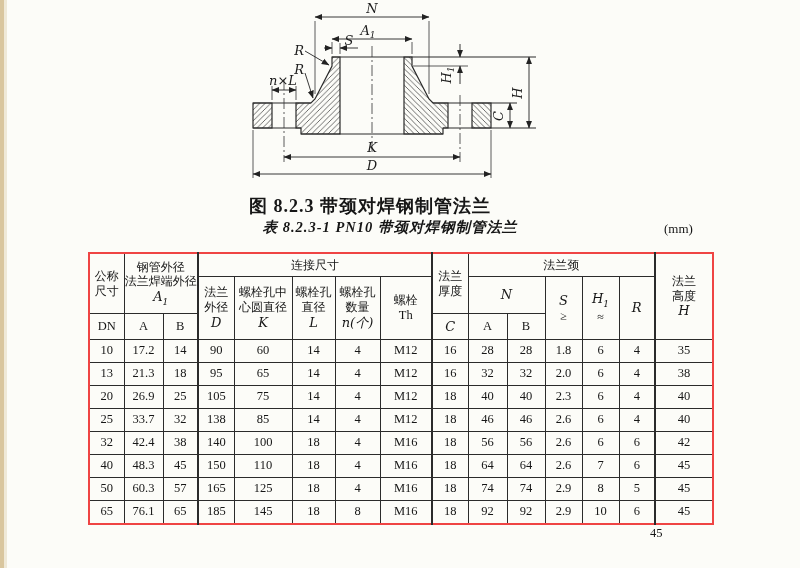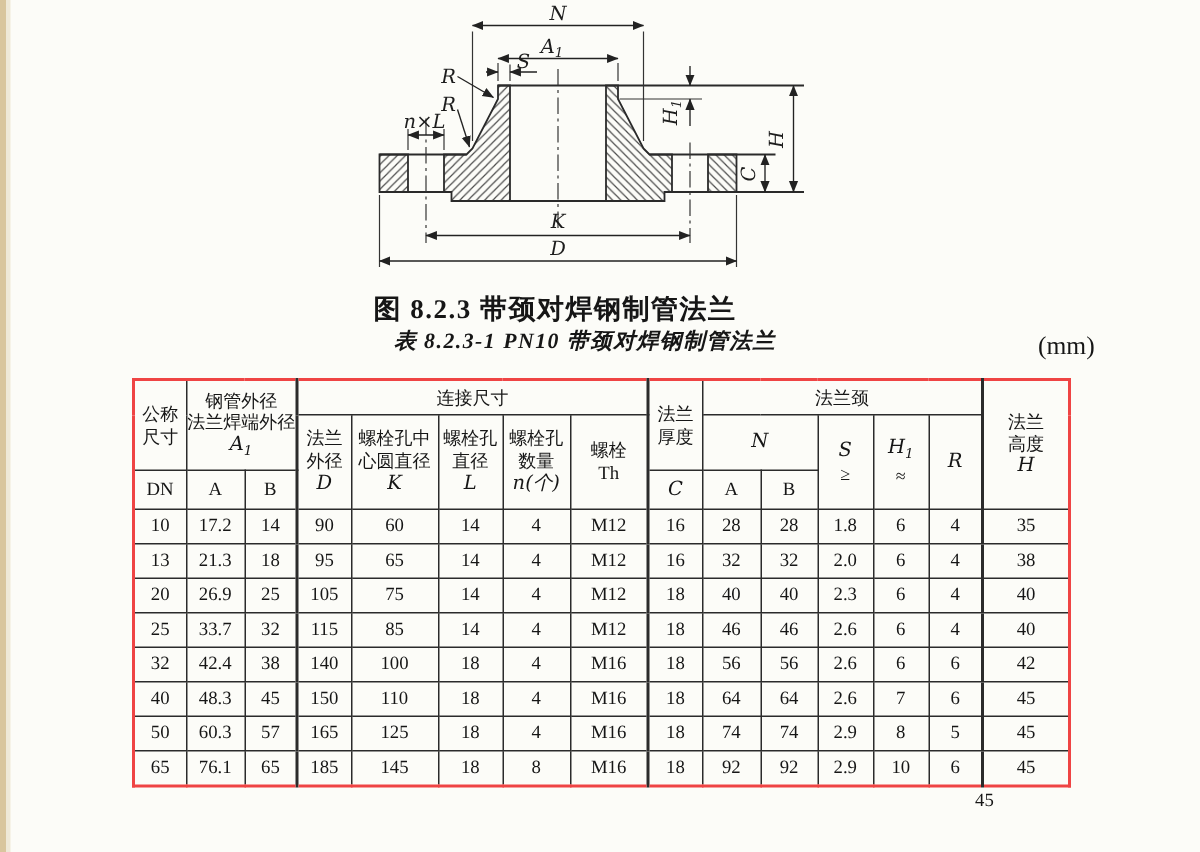--- a/index.html
+++ b/index.html
@@ -10,21 +10,21 @@
     color:#161616;
   }
   .edge-strip{position:absolute;left:0;top:0;width:4px;height:568px;background:#d9c69e;}
   .edge-strip2{position:absolute;left:4px;top:0;width:3px;height:568px;background:#efe9d8;}
 
   
   .fig-caption{position:absolute;left:170px;top:194px;width:400px;text-align:center;
     font-size:18px;font-weight:bold;letter-spacing:1px;}
   .tbl-caption{position:absolute;left:170px;top:218px;width:440px;text-align:center;
     font-size:14.5px;font-weight:bold;letter-spacing:1px;font-style:italic;}
-  .mm-note{position:absolute;left:692px;top:221px;font-size:17px;}
+  .mm-note{position:absolute;left:664px;top:221px;font-size:13px;}
   .page-num{position:absolute;left:650px;top:526px;font-size:12.5px;}
 
   
   table.spec{
     position:absolute;left:88px;top:252px;border-collapse:collapse;table-layout:fixed;
     width:626px;border:2px solid #ef4444;
   }
   table.spec th,table.spec td{
     border:1px solid #2b2b2b;text-align:center;vertical-align:middle;
     padding:0;font-weight:normal;font-size:12px;line-height:1.22;
@@ -255,21 +255,21 @@
         <td>40</td>
         <td>2.3</td>
         <td>6</td>
         <td>4</td>
         <td class="bl2">40</td>
       </tr>
       <tr>
         <td>25</td>
         <td>33.7</td>
         <td>32</td>
-        <td class="bl2">115</td>
+        <td class="bl2">138</td>
         <td>85</td>
         <td>14</td>
         <td>4</td>
         <td>M12</td>
         <td class="bl2">18</td>
         <td>46</td>
         <td>46</td>
         <td>2.6</td>
         <td>6</td>
         <td>4</td>

